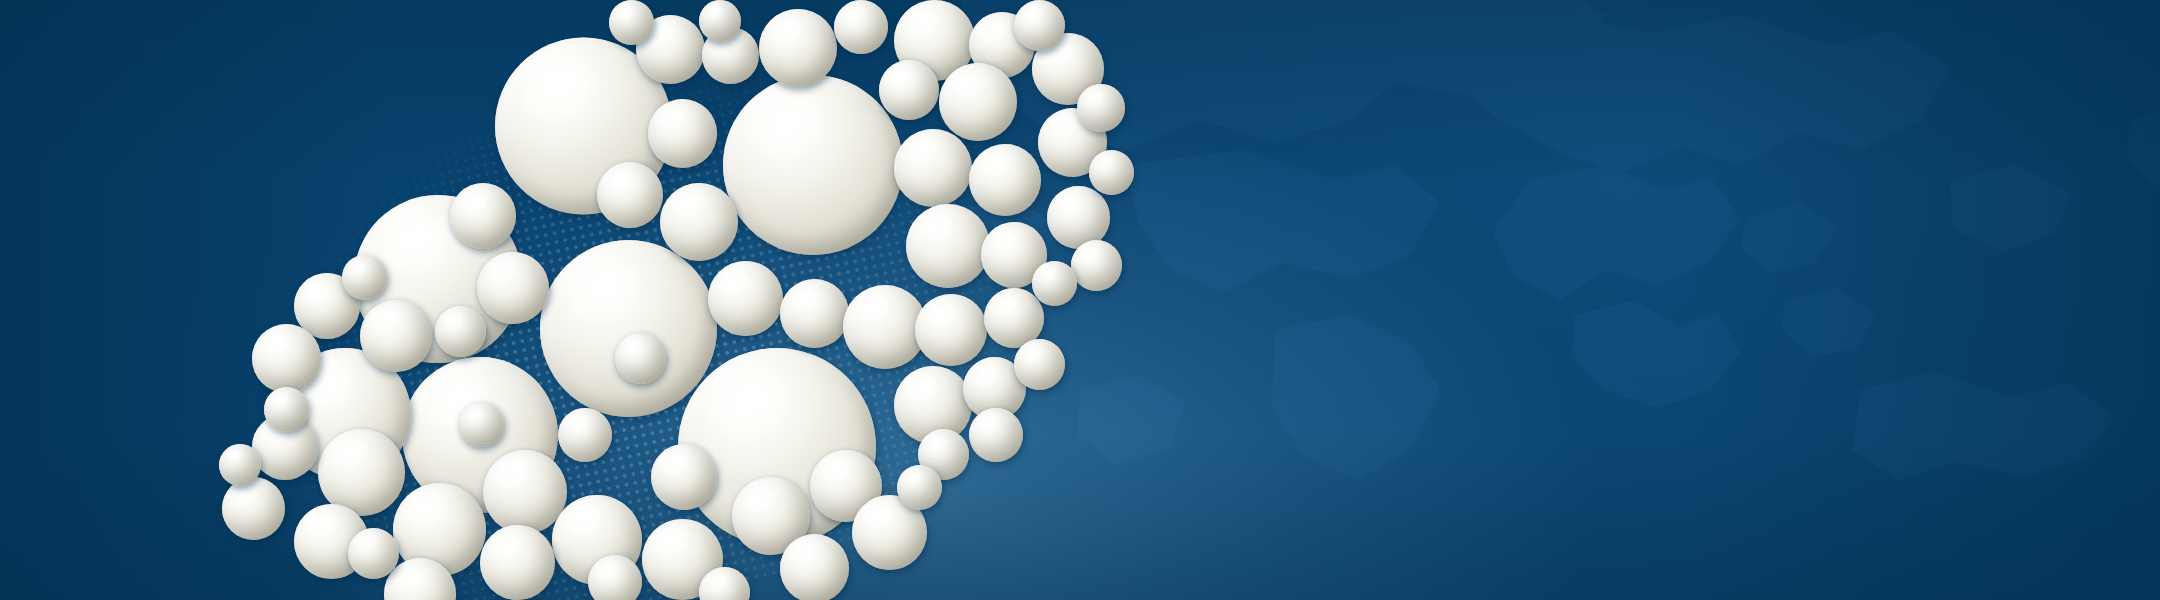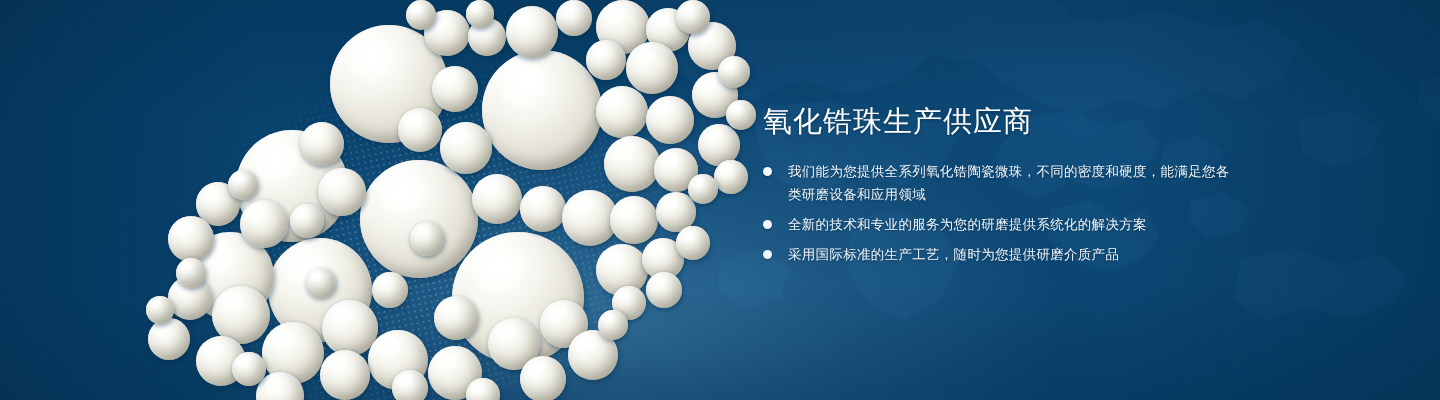--- a/index.html
+++ b/index.html
@@ -263,32 +263,14 @@
     <div class="bead" style="left:176px; top:258px; width:30px;  height:30px;"></div>
     <div class="bead" style="left:146px; top:296px; width:28px;  height:28px;"></div>
     <div class="bead" style="left:232px; top:352px; width:34px;  height:34px;"></div>
     <div class="bead" style="left:306px; top:268px; width:30px;  height:30px;"></div>
     <div class="bead" style="left:410px; top:222px; width:34px;  height:34px;"></div>
     <div class="bead" style="left:372px; top:272px; width:36px;  height:36px;"></div>
     <div class="bead" style="left:392px; top:370px; width:36px;  height:36px;"></div>
     <div class="bead" style="left:466px; top:378px; width:34px;  height:34px;"></div>
   </div>
 
-  <div class="copy">
-    <h1 class="headline">氧化锆珠生产供应商</h1>
-
-    <ul class="bullets">
-      <li class="bullet">
-        <span class="dot"></span>
-        <span>我们能为您提供全系列氧化锆陶瓷微珠，不同的密度和硬度，能满足您各类研磨设备和应用领域</span>
-      </li>
-      <li class="bullet">
-        <span class="dot"></span>
-        <span>全新的技术和专业的服务为您的研磨提供系统化的解决方案</span>
-      </li>
-      <li class="bullet">
-        <span class="dot"></span>
-        <span>采用国际标准的生产工艺，随时为您提供研磨介质产品</span>
-      </li>
-    </ul>
-  </div>
 
 </div>
 
 </body></html>

